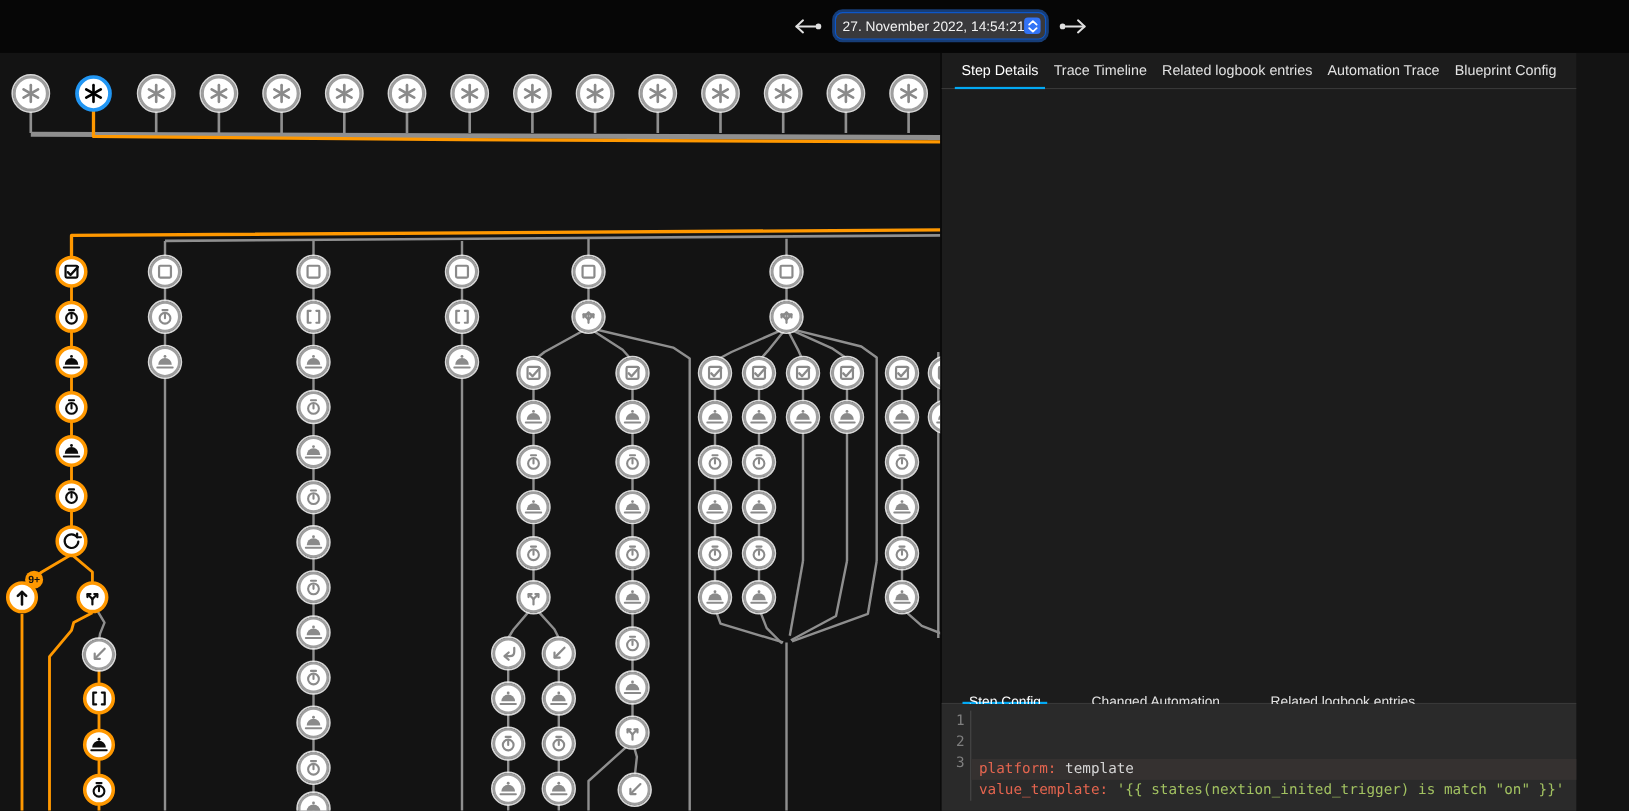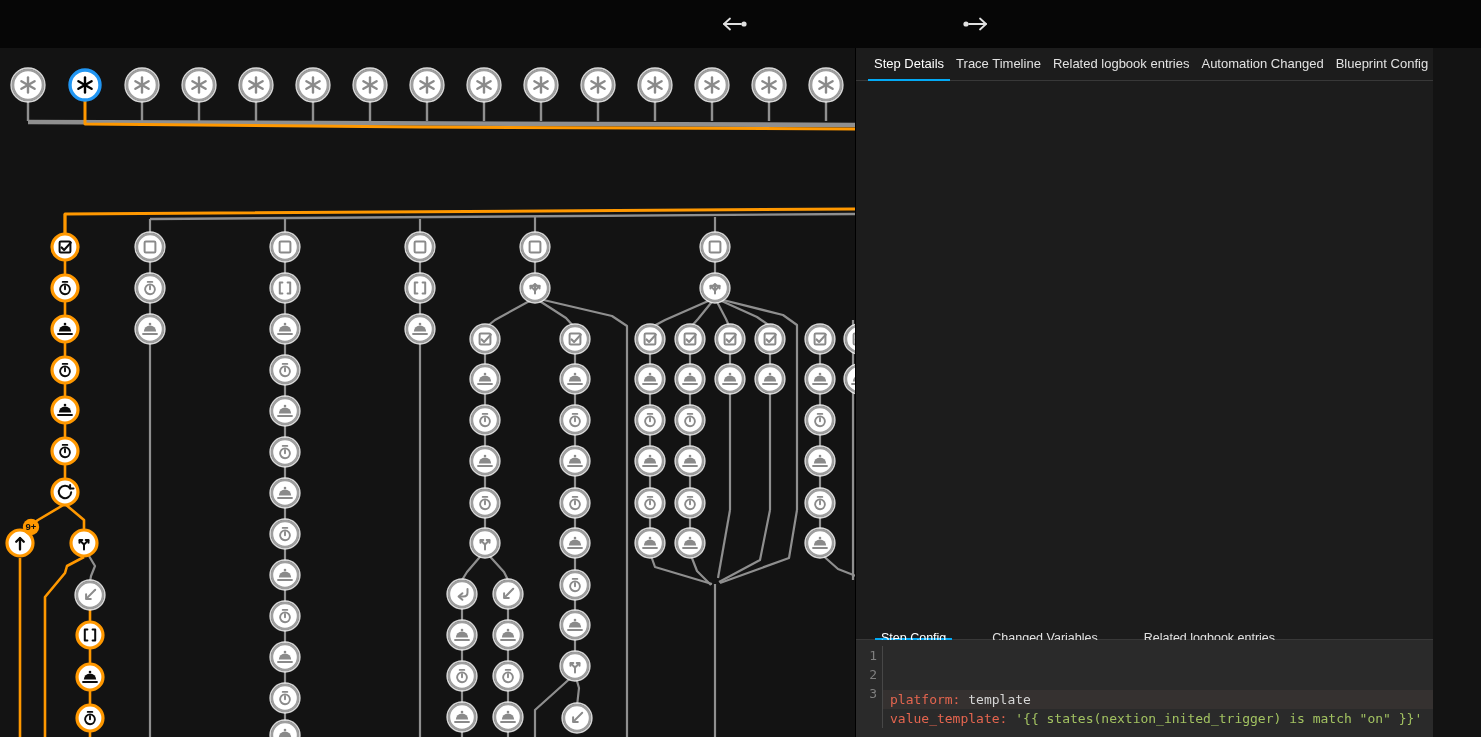--- a/index.html
+++ b/index.html
@@ -49,20 +49,31 @@
 
 <div class="topbar">
   <svg class="nav-icon prev" width="30" height="14" viewBox="0 0 30 14">
     <g stroke="#e0e0e0" stroke-width="1.8" fill="none" stroke-linecap="round" stroke-linejoin="round">
       <line x1="4" y1="7" x2="21" y2="7"></line>
       <path d="M10,1.5 L4,7 L10,12.5"></path>
     </g>
     <circle cx="24" cy="7" r="2.6" fill="#e0e0e0"></circle>
   </svg>
 
+  <div class="run-select">
+    <span class="val">27. November 2022, 14:54:21</span>
+    <span class="stepper">
+      <svg width="14" height="14" viewBox="0 0 14 14">
+        <g stroke="#fff" stroke-width="1.6" fill="none" stroke-linecap="round" stroke-linejoin="round">
+          <path d="M3.6,5.4 L7,2.2 L10.4,5.4"></path>
+          <path d="M3.6,8.6 L7,11.8 L10.4,8.6"></path>
+        </g>
+      </svg>
+    </span>
+  </div>
 
   <svg class="nav-icon next" width="30" height="14" viewBox="0 0 30 14">
     <circle cx="6" cy="7" r="2.6" fill="#e0e0e0"></circle>
     <g stroke="#e0e0e0" stroke-width="1.8" fill="none" stroke-linecap="round" stroke-linejoin="round">
       <line x1="9" y1="7" x2="26" y2="7"></line>
       <path d="M20,1.5 L26,7 L20,12.5"></path>
     </g>
   </svg>
 </div>
 
@@ -996,27 +1007,27 @@
         </g>
       </g>
     </svg>
 </div>
 
 <div class="right-panel">
   <div class="tabs tabs-main" id="main-tabs">
       <div class="tab active">Step Details</div>
       <div class="tab">Trace Timeline</div>
       <div class="tab">Related logbook entries</div>
-      <div class="tab">Automation Changed</div>
+      <div class="tab">Automation Trace</div>
       <div class="tab">Blueprint Config</div>
     </div>
   <div class="spacer"></div>
   <div class="tabs tabs-detail" id="detail-tabs">
       <div class="tab active">Step Config</div>
-      <div class="tab">Changed Variables</div>
+      <div class="tab">Changed Automation</div>
       <div class="tab">Related logbook entries</div>
     </div>
   <div class="editor">
     <div class="gutter-col" id="gutter">
         <div class="ln">1</div>
         <div class="ln">2</div>
         <div class="ln">3</div>
       </div>
     <div class="code-col" id="code">
         <div class="code-line active"><span style="color: rgb(229, 101, 79);">platform:</span><span style="color: rgb(214, 214, 214);"> template</span></div>

